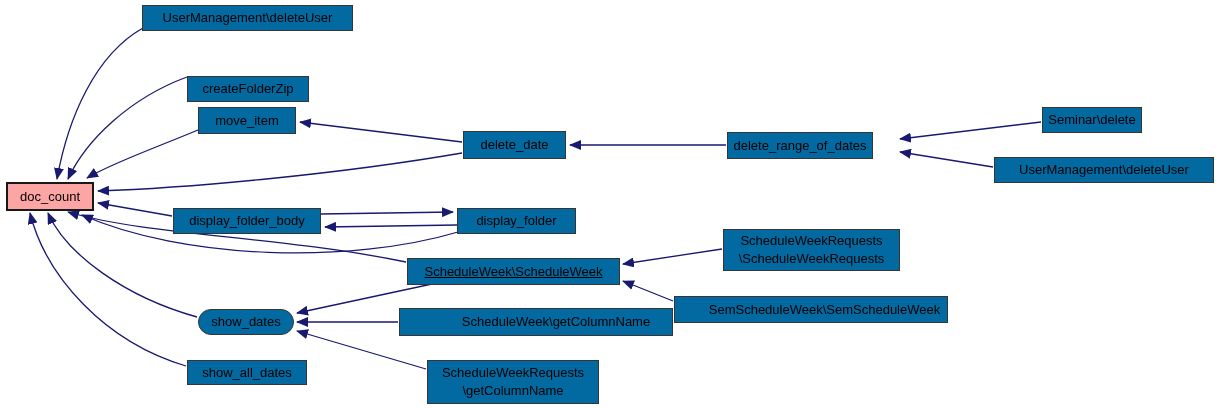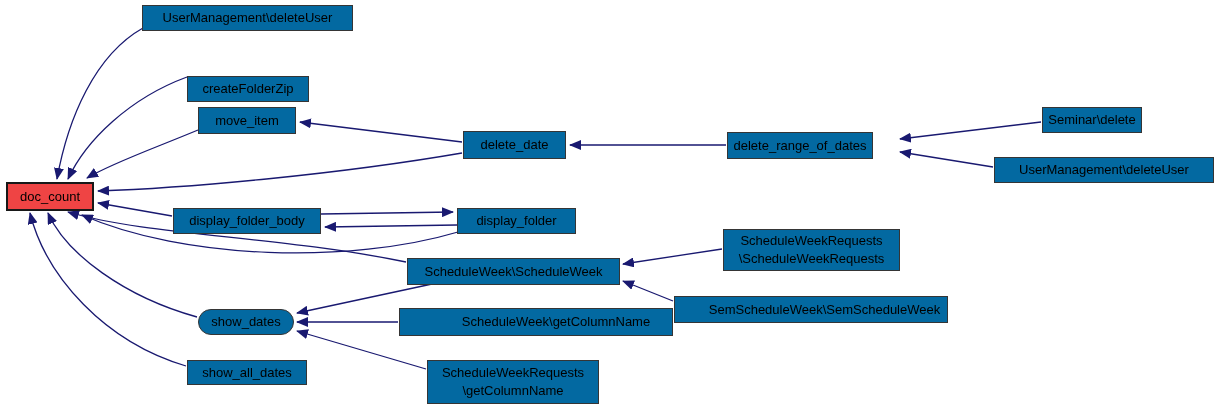--- a/index.html
+++ b/index.html
@@ -19,21 +19,21 @@
     background:#0369a1;
     color:#000000;
     font-size:13px;
     line-height:1.35;
     display:flex;align-items:center;justify-content:center;
     text-align:center;
     white-space:pre-line;
     cursor:pointer;
   }
   .node.focus{
-    background:#ef4444;
+    background:#fca5a5;
     border:2px solid #181818;
     cursor:default;
   }
 </style>
 </head>
 <body>
 
 <div id="canvas">
 
   <svg id="edges" width="1219" height="408" viewBox="0 0 1219 408" xmlns="http://www.w3.org/2000/svg">
@@ -77,21 +77,21 @@
   <div class="node" style="left:727px;top:132px;width:146px;height:27px;">delete_range_of_dates</div>
 
   <div class="node" style="left:1042px;top:107px;width:100px;height:26px;">Seminar\delete</div>
 
   <div class="node" style="left:994px;top:157px;width:220px;height:26px;">UserManagement\deleteUser</div>
 
   <div class="node" style="left:173px;top:208px;width:148px;height:26px;">display_folder_body</div>
 
   <div class="node" style="left:457px;top:208px;width:119px;height:26px;">display_folder</div>
 
-  <div class="node" style="left:407px;top:258px;width:213px;height:27px;">ScheduleWeek\ScheduleWeek</div>
+  <div class="node" style="left:407px;top:258px;width:213px;height:27px;text-decoration:underline;">ScheduleWeek\ScheduleWeek</div>
 
   <div class="node" style="left:723px;top:229px;width:177px;height:42px;">ScheduleWeekRequests
 \ScheduleWeekRequests</div>
 
   <div class="node" style="left:674px;top:296px;width:274px;height:27px;padding-left:27px;">SemScheduleWeek\SemScheduleWeek</div>
 
   <div class="node" style="left:198px;top:309px;width:96px;height:26px;border-radius:13px;">show_dates</div>
 
   <div class="node" style="left:399px;top:308px;width:274px;height:28px;padding-left:40px;">ScheduleWeek\getColumnName</div>
 

